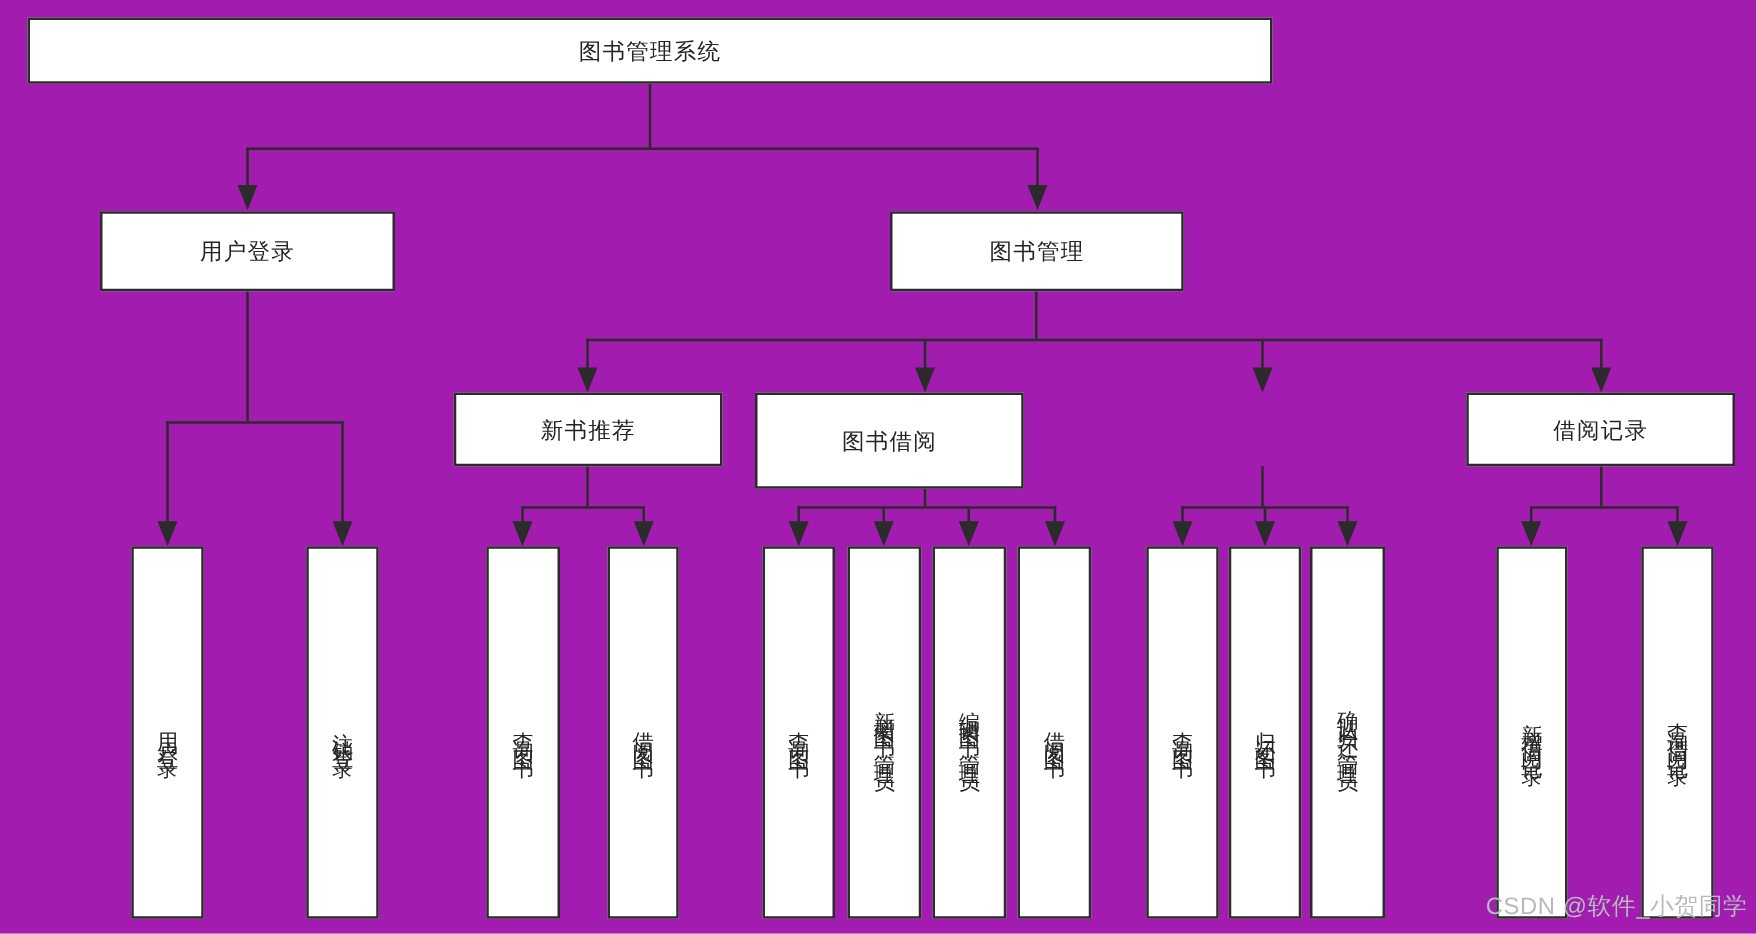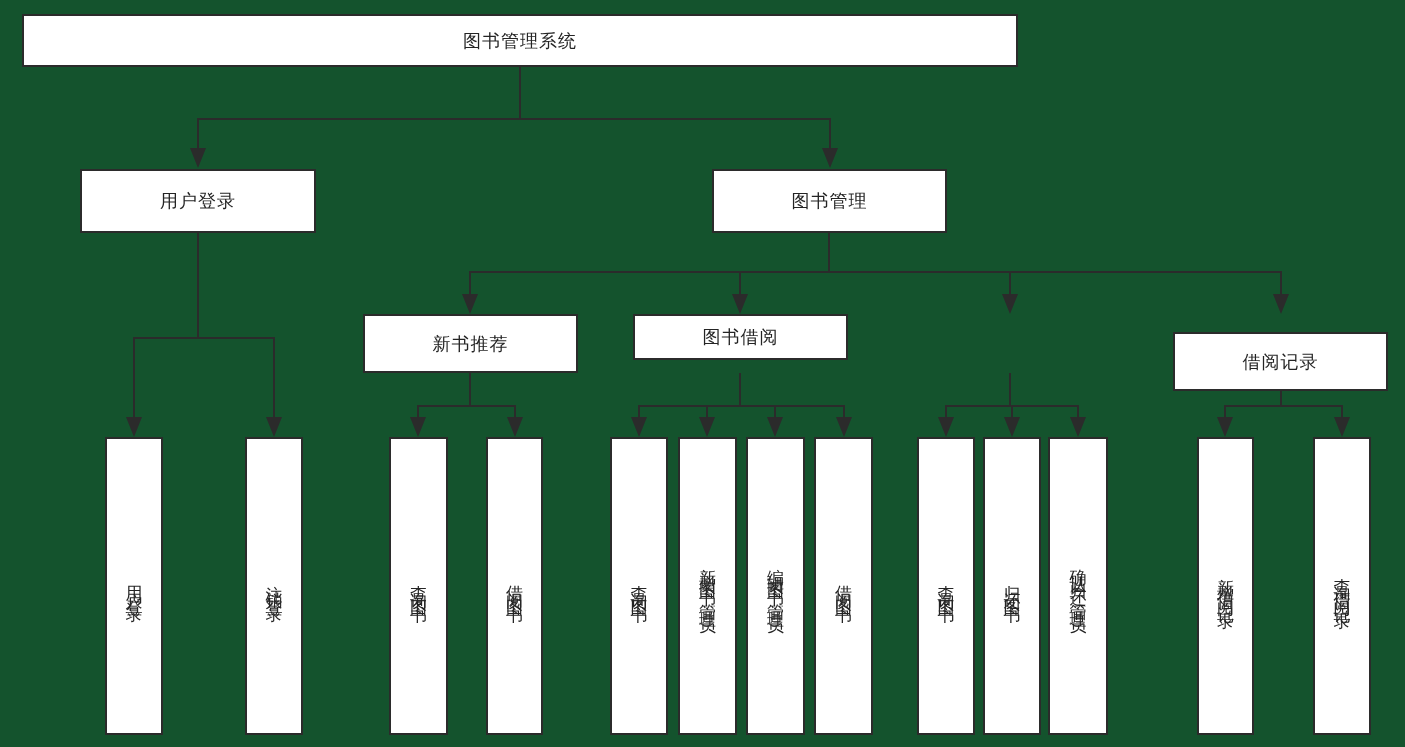--- a/index.html
+++ b/index.html
@@ -1,17 +1,17 @@
 <!DOCTYPE html>
 <html><head>
 <meta charset="utf-8">
 <style>
   html,body{margin:0;padding:0;background:#ffffff;}
   .stage{
-    position:relative;width:1405px;height:747px;background:#14532d;overflow:hidden;
+    position:relative;width:1405px;height:747px;background:#a21caf;overflow:hidden;
     font-family:"Liberation Sans","DejaVu Sans",sans-serif;color:#242424;
   }
   .box{
     position:absolute;box-sizing:border-box;background:#ffffff;
     border:2px solid #2b2b2b;display:flex;align-items:center;justify-content:center;
     color:#242424;
   }
   .hbox{font-size:18px;letter-spacing:1px;}
   .vbox{font-size:17px;}
   .vbox span{
@@ -101,24 +101,24 @@
   <div class="box hbox" style="left:80px;top:169px;width:236px;height:64px">
     <span>用户登录</span>
   </div>
   <div class="box hbox" style="left:363px;top:314px;width:215px;height:59px">
     <span>新书推荐</span>
   </div>
 
   <div class="box hbox" style="left:712px;top:169px;width:235px;height:64px">
     <span>图书管理</span>
   </div>
-  <div class="box hbox" style="left:633px;top:314px;width:215px;height:46px">
+  <div class="box hbox" style="left:604px;top:314px;width:215px;height:77px">
     <span>图书借阅</span>
   </div>
-  <div class="box hbox" style="left:1173px;top:332px;width:215px;height:59px">
+  <div class="box hbox" style="left:1173px;top:314px;width:215px;height:59px">
     <span>借阅记录</span>
   </div>
 
   <div class="box vbox" style="left:105px;top:437px;width:58px;height:298px">
     <span>用户登录</span>
   </div>
   <div class="box vbox" style="left:245px;top:437px;width:58px;height:298px">
     <span>注销登录</span>
   </div>
 
@@ -152,14 +152,15 @@
     <span>确认归还（管理员）</span>
   </div>
 
   <div class="box vbox" style="left:1197px;top:437px;width:57px;height:298px">
     <span>新增借阅记录</span>
   </div>
   <div class="box vbox" style="left:1313px;top:437px;width:58px;height:298px">
     <span>查询借阅记录</span>
   </div>
 
+  <div class="watermark">CSDN @软件_小贺同学</div>
 
 </div>
 
 </body></html>

